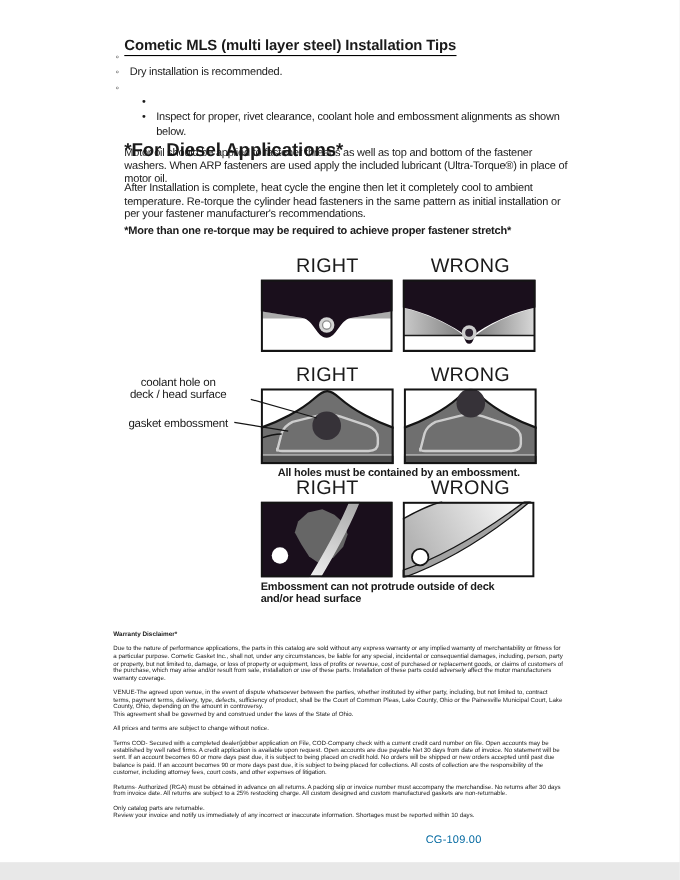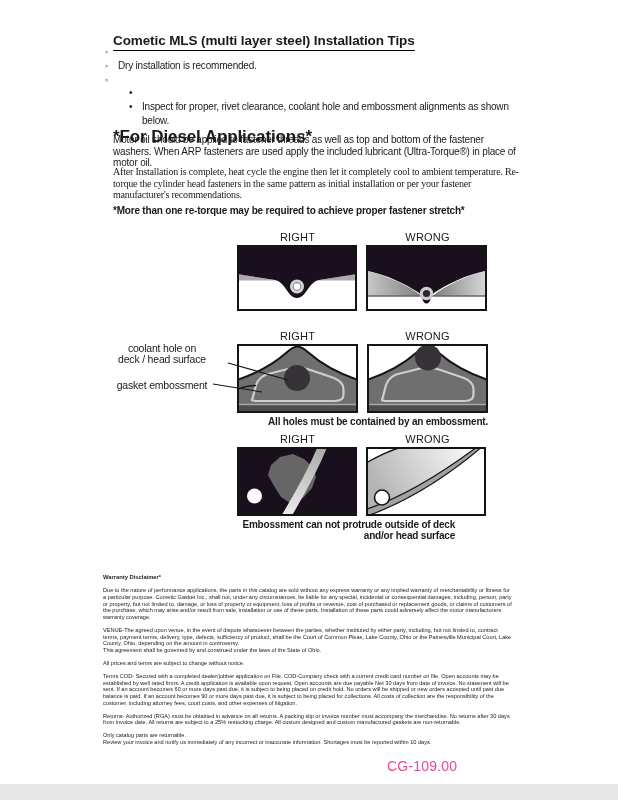--- a/index.html
+++ b/index.html
@@ -14,43 +14,43 @@
     border-bottom:1.6px solid #000;padding-bottom:2px;display:inline-block;white-space:nowrap;
   }
   .bullets{left:105px;top:45px;width:418px;font-size:10px;letter-spacing:-0.2px;}
   .bullet-row{display:flex;gap:5px;line-height:13.8px;}
   .bullet-row.sub{margin-left:24px;}
   .b1{flex:none;width:8px;font-size:9px;transform:translateY(0.5px);}
   .b2{flex:none;width:8px;font-size:10px;}
   .dheading{left:113px;top:115px;font-size:17px;font-weight:bold;letter-spacing:-0.1px;margin-top:12px;}
   .bodyp{font-size:10px;line-height:11.6px;letter-spacing:-0.2px;margin:0;}
   .p1{left:113px;top:134px;width:408px;}
-  .p2{left:113px;top:166px;width:408px;font-family:Liberation Serif, serif;}
+  .p2{left:113px;top:166px;width:408px;}
   .note{left:113px;top:205px;width:420px;font-weight:bold;}
   .drow{left:237px;width:251px;}
   .row1{top:231px;}
   .row2{top:330px;}
   .row3{top:433px;}
-  .dlabels{display:flex;gap:9px;margin:0 0 2px 0;font-size:11px;font-weight:500;letter-spacing:0.2px;}
+  .dlabels{display:flex;gap:9px;margin:0 0 2px 0;font-size:18px;font-weight:500;letter-spacing:0.2px;}
   .dlabels span{flex:1;text-align:center;}
   .dboxes{display:flex;gap:9px;}
   .dboxes svg{display:block;}
   .dcaption{margin:3px 0 0 0;font-size:10px;font-weight:bold;letter-spacing:-0.2px;line-height:11px;}
-  .dcaption.center{text-align:right;}
-  .row3 .dcaption{width:218px;text-align:right;}
+  .dcaption.center{text-align:center;}
+  .row3 .dcaption{width:218px;}
   .side-label{position:absolute;right:calc(100% + 10px);width:130px;text-align:center;
     font-size:10.5px;line-height:10.5px;letter-spacing:-0.2px;}
   .side-label.l1{top:13px;}
   .side-label.l2{top:50px;}
   .leader-svg{position:absolute;left:-30px;top:0;pointer-events:none;z-index:5;}
   .disclaimer{left:103px;top:574px;width:411px;font-size:5.6px;line-height:6.7px;color:#222;}
   .disclaimer h4{margin:0 0 6.5px 0;font-size:5.8px;font-weight:bold;}
   .disclaimer p{margin:6.2px 0 0 0;}
   .disclaimer p.tight{margin-top:0;}
-  .footer{left:387px;top:758px;font-size:14px;letter-spacing:0.2px;color:#ec4899;}
+  .footer{left:387px;top:758px;font-size:10px;letter-spacing:0.2px;color:#0369a1;}
 </style>
 </head>
 <body>
 
 <div class="page">
 
   <h1 class="abs title">Cometic MLS (multi layer steel) Installation Tips</h1>
 
   <div class="abs bullets">
     <div class="bullet-row">

